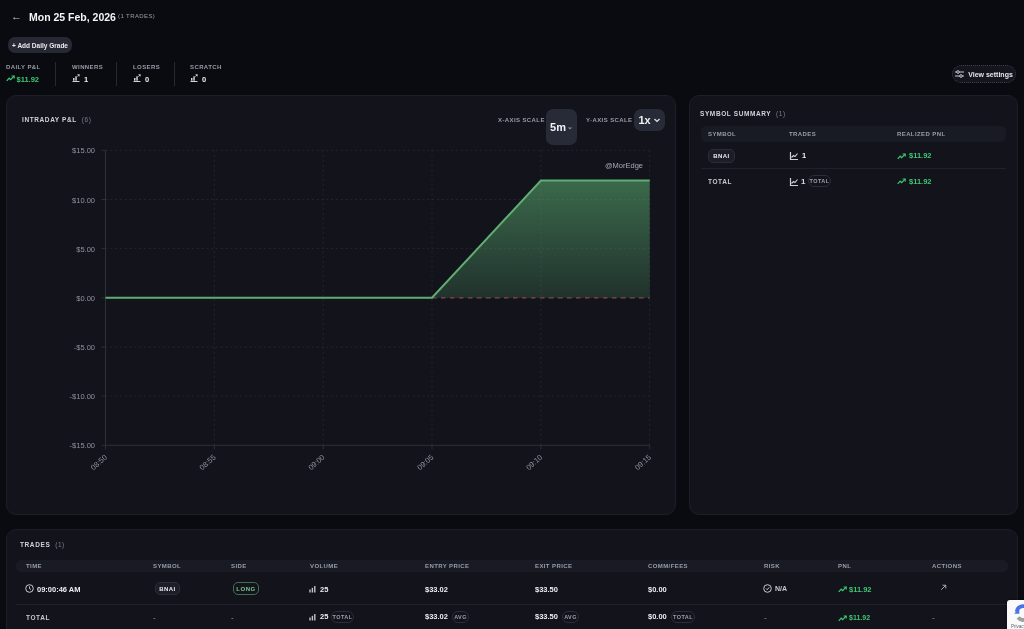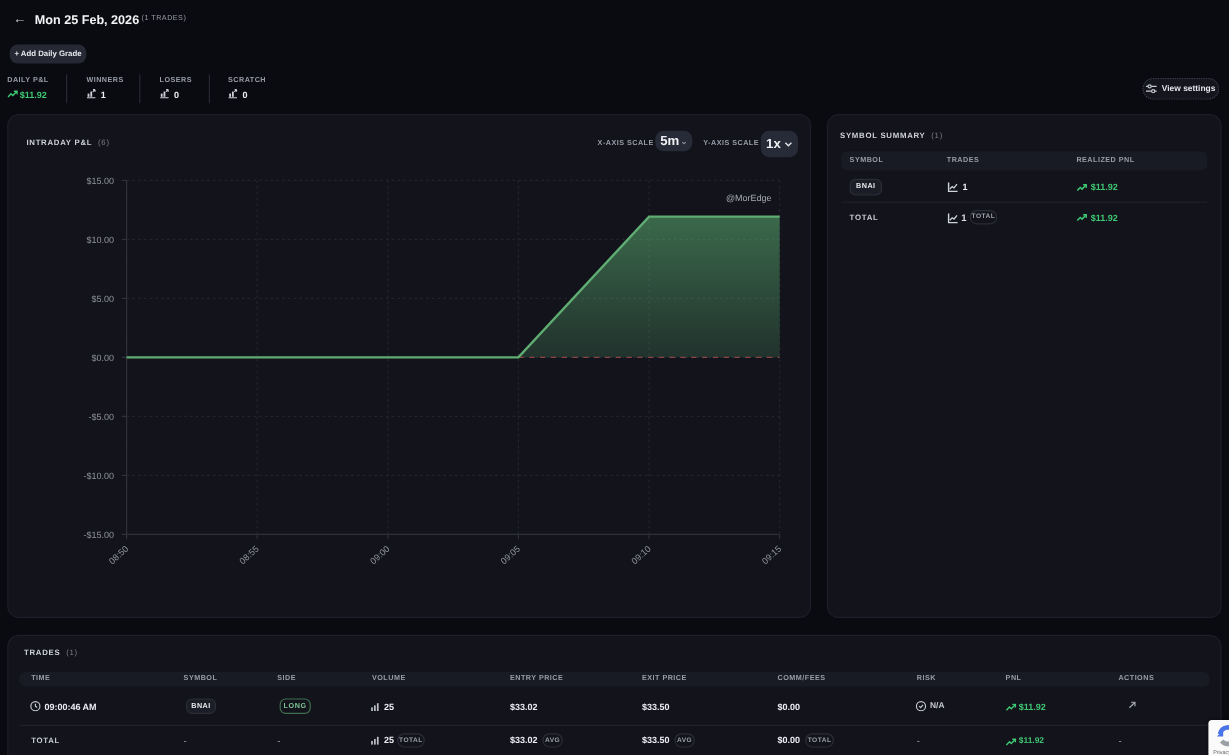--- a/index.html
+++ b/index.html
@@ -76,21 +76,21 @@
       <path d="M0 2 H9 M0 6 H9" stroke="#c6c9d0" stroke-width="1"></path>
       <circle cx="3" cy="2" r="1.3" fill="#14151d" stroke="#c6c9d0" stroke-width="1"></circle>
       <circle cx="6" cy="6" r="1.3" fill="#14151d" stroke="#c6c9d0" stroke-width="1"></circle>
     </svg>
   <span style="color:#e4e6ea; font-size:7px; font-weight:bold; white-space:nowrap;">View settings</span>
 </div>
 
 <div class="panel" style="left:6px; top:95px; width:670px; height:420px;"></div>
 <div class="abs ptitle" style="left:22px; top:116px;">INTRADAY P&amp;L&nbsp;&nbsp;<span class="dim">(6)</span></div>
 <div class="abs lbl" style="left:498px; top:117px;">X-Axis Scale</div>
-<div class="abs" style="left:546px; top:109px; width:31px; height:17px; background:#272a37; border-radius:7px; display:flex; align-items:center; justify-content:center; color:#f0f1f4; font-size:11px; font-weight:bold;">5m<span style="color:#8d919c; font-size:7px; margin-left:1px;">⌄</span></div>
+<div class="abs" style="left:546px; top:109px; width:31px; height:36px; background:#272a37; border-radius:7px; display:flex; align-items:center; justify-content:center; color:#f0f1f4; font-size:11px; font-weight:bold;">5m<span style="color:#8d919c; font-size:7px; margin-left:1px;">⌄</span></div>
 <div class="abs lbl" style="left:586px; top:117px;">Y-Axis Scale</div>
 <div class="abs" style="left:634px; top:109px; width:31px; height:22px; background:#272a37; border-radius:7px; display:flex; align-items:center; justify-content:center; color:#f0f1f4; font-size:11px; font-weight:bold;">1x<svg width="8" height="8" viewBox="0 0 8 8" style="margin-left:2px;">
       <path d="M1.5 3 L4 5.5 L6.5 3" stroke="#e4e6ea" stroke-width="1.2" fill="none"></path>
     </svg></div>
 
 <svg class="abs" style="left:6px; top:95px;" width="670" height="420" viewBox="0 0 670 420">
   <defs>
     <linearGradient id="areagrad" x1="0" y1="0" x2="0" y2="1">
       <stop offset="0" stop-color="#5caf72" stop-opacity="0.55"></stop>
       <stop offset="1" stop-color="#5caf72" stop-opacity="0.20"></stop>

